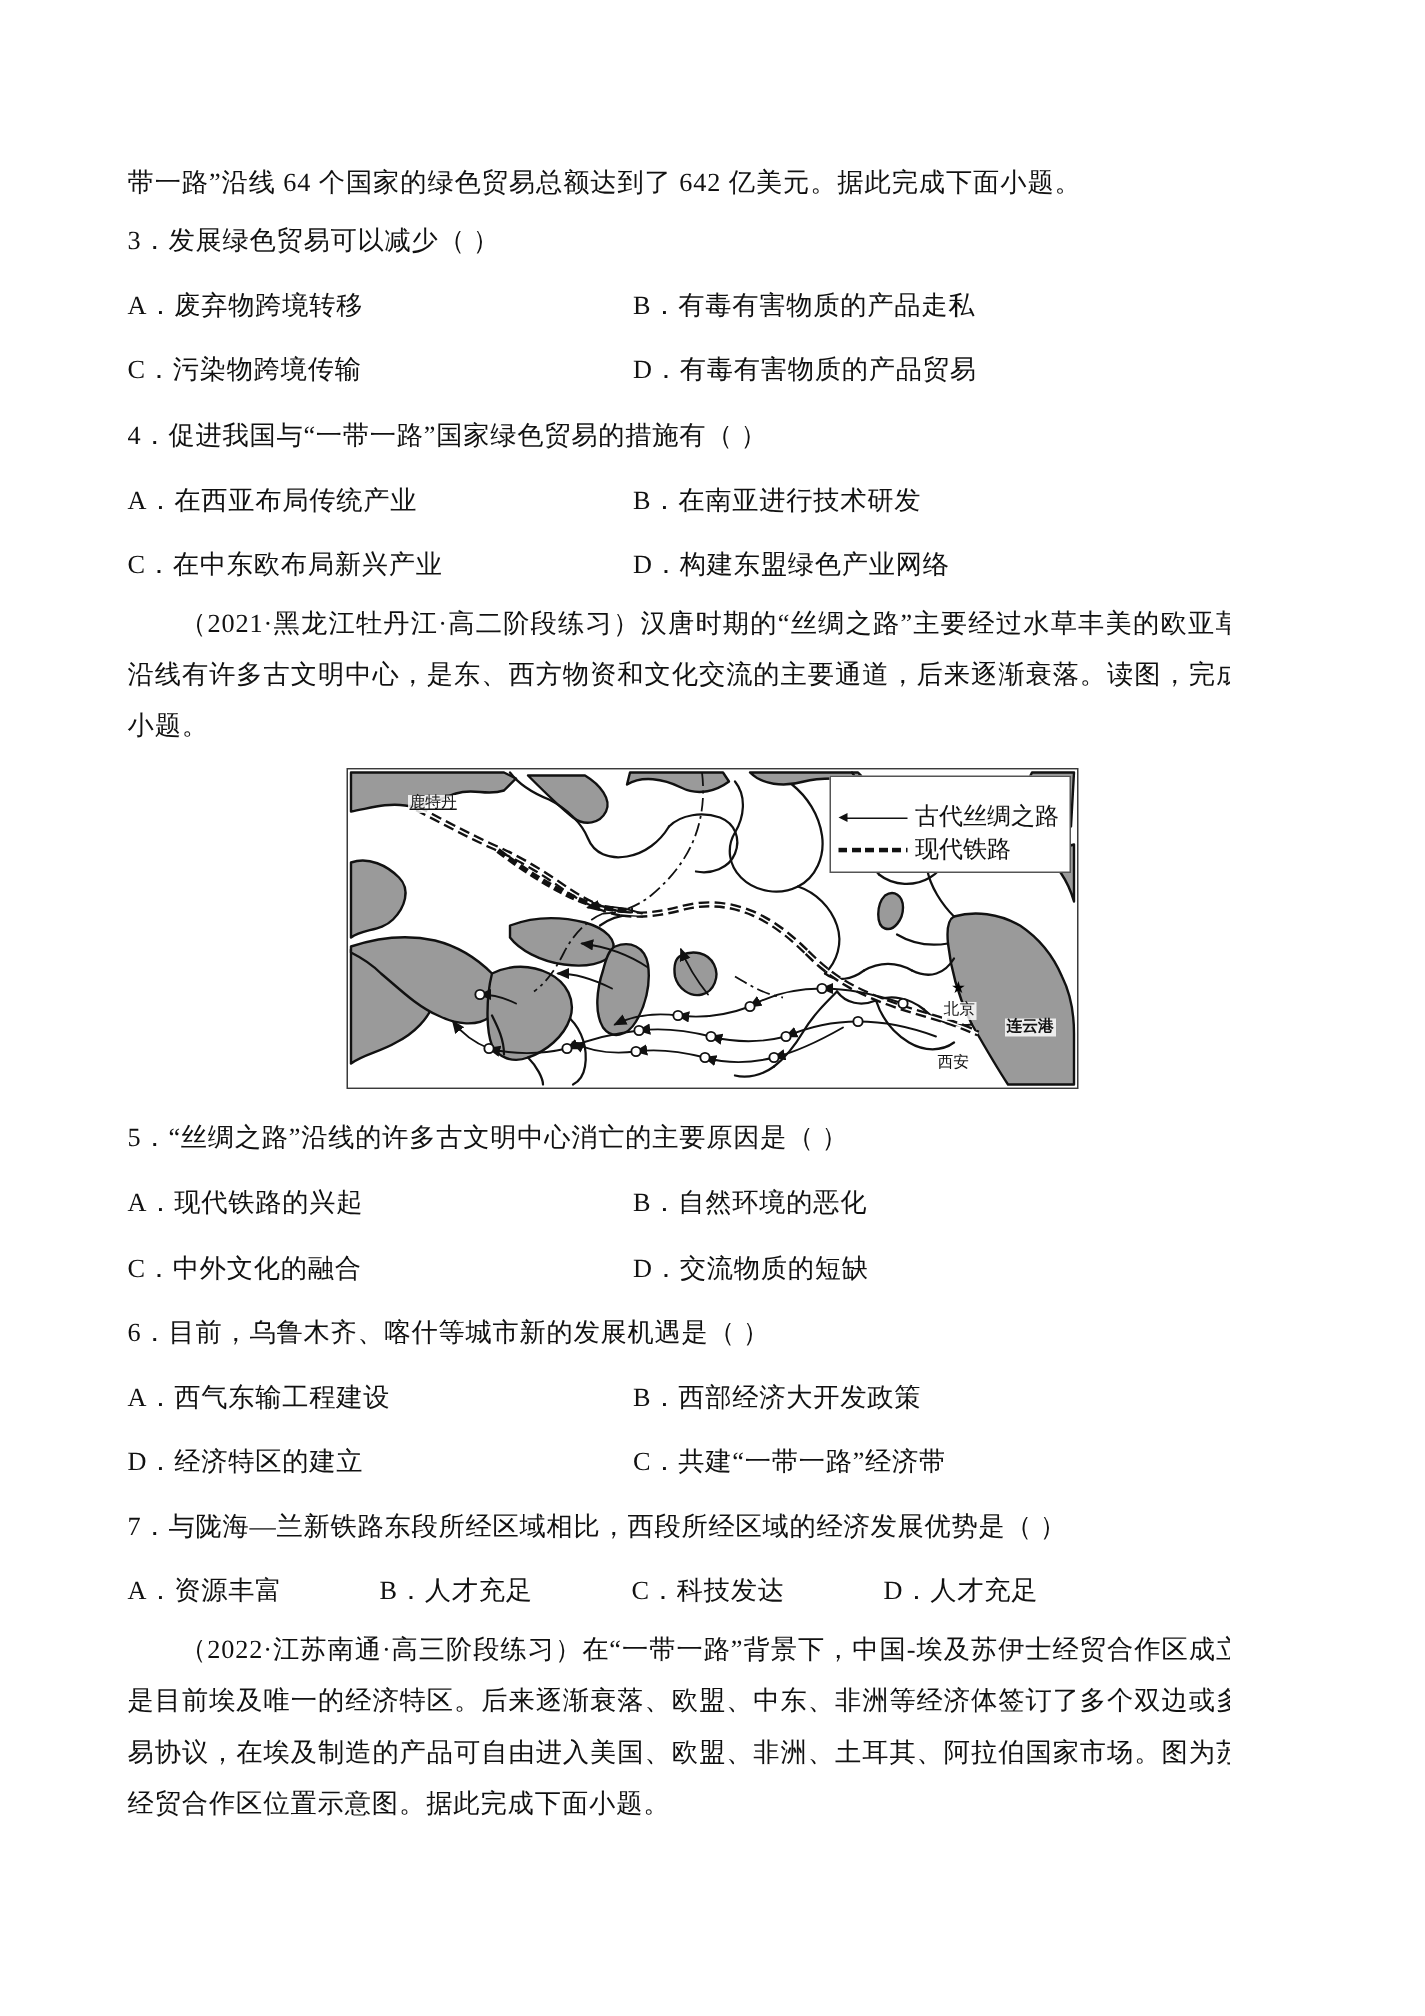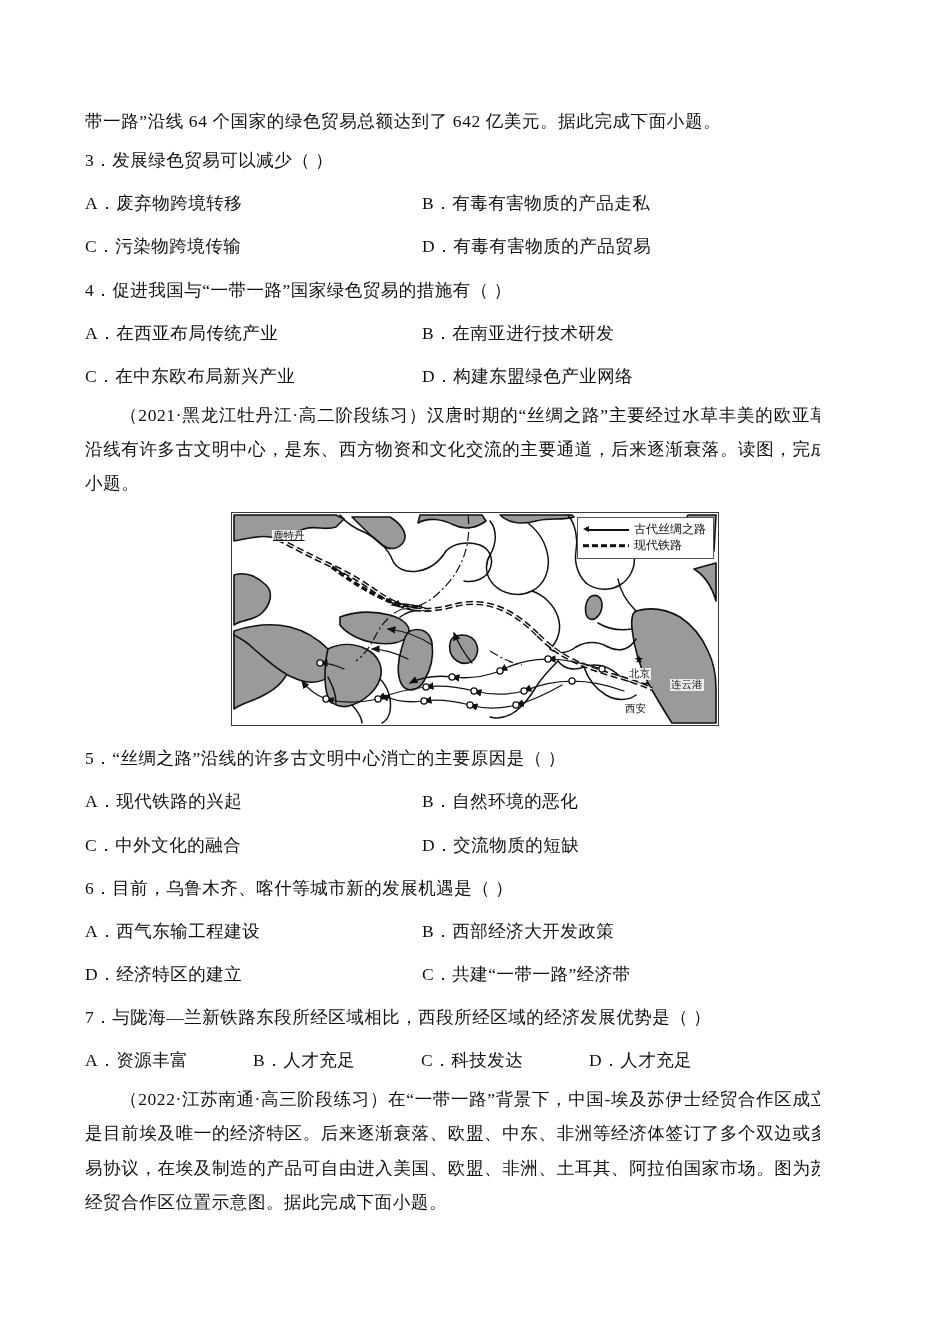--- a/index.html
+++ b/index.html
@@ -87,23 +87,23 @@
     width: 100%;
     height: 100%;
     display: block;
   }
   .legendbox {
     position: absolute;
     right: 4px;
     top: 4px;
     border: 1.2px solid #555;
     background: #fff;
-    padding: 3px 7px 4px 5px;
+    padding: 16px 7px 4px 5px;
     font-family: "Liberation Sans", "DejaVu Sans", sans-serif;
-    font-size: 12px;
+    font-size: 16px;
     line-height: 1.35;
     color: #111;
   }
   .legrow {
     display: flex;
     align-items: center;
     white-space: nowrap;
   }
   .legsym {
     width: 46px;
@@ -341,21 +341,21 @@
           </div>
           <div class="legrow">
             <span class="legsym dash"></span>
             <span>现代铁路</span>
           </div>
         </div>
 
         <div class="maplabel" style="left:40px; top:17px;text-decoration:underline;">鹿特丹</div>
         <div class="maplabel" style="left:396px; top:127px;margin-top:28px;">北京</div>
         <div class="star" style="left:402px; top:141px;">★</div>
-        <div class="maplabel" style="left:438px; top:166px;">连云港</div>
+        <div class="maplabel" style="left:438px; top:166px;font-weight:bold;">连云港</div>
         <div class="maplabel" style="left:392px; top:190px;">西安</div>
       </div>
     </div>
 
     <div class="sp-xs"></div>
 
     <div class="qline">5．“丝绸之路”沿线的许多古文明中心消亡的主要原因是（  ）</div>
     <div class="sp-s"></div>
     <div class="opts">
       <div class="col"><span class="opt-letter">A．</span><span>现代铁路的兴起</span></div>

